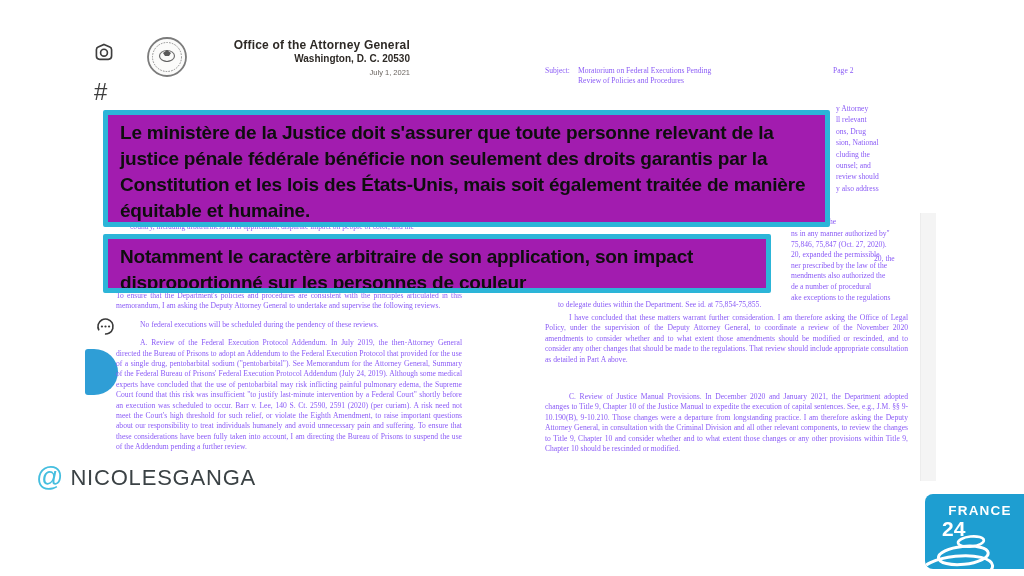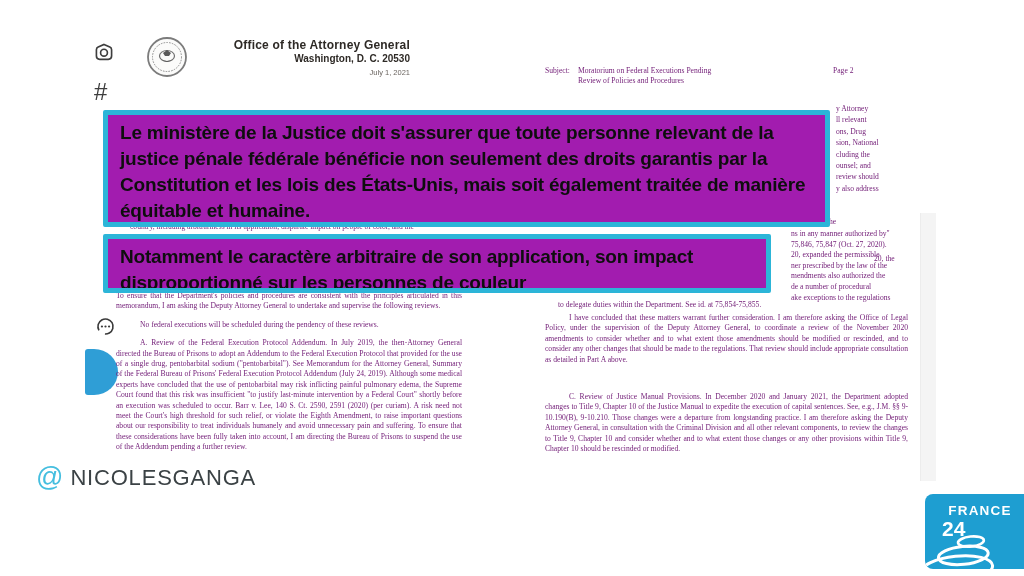--- a/index.html
+++ b/index.html
@@ -1,19 +1,19 @@
 <!DOCTYPE html>
 <html><head>
 <meta charset="utf-8">
 <style>
   html,body{margin:0;padding:0;background:#fff;}
   #stage{position:relative;width:1024px;height:576px;background:#ffffff;overflow:hidden;
          font-family:"Liberation Sans",sans-serif;}
   
-  .doc{font-family:"Liberation Serif",serif;color:#701a75;}
+  .doc{font-family:"Liberation Serif",serif;color:#8b5cf6;}
   .doc p{margin:0;font-size:7.6px;line-height:10.4px;text-align:justify;}
   .doc p.indent{text-indent:24px;}
   .doc p.gap{margin-top:8px;}
   .nowrap{white-space:nowrap;}
   .frag{font-size:7.6px;line-height:11.4px;white-space:nowrap;}
   
   .p1-head{position:absolute;left:228px;top:38px;width:182px;text-align:right;
            font-family:Liberation Sans, sans-serif;color:#2e2a26;}
   .p1-office{font-size:12px;font-weight:bold;letter-spacing:.2px;}
   .p1-addr{font-size:10px;font-weight:bold;margin-top:1px;}

